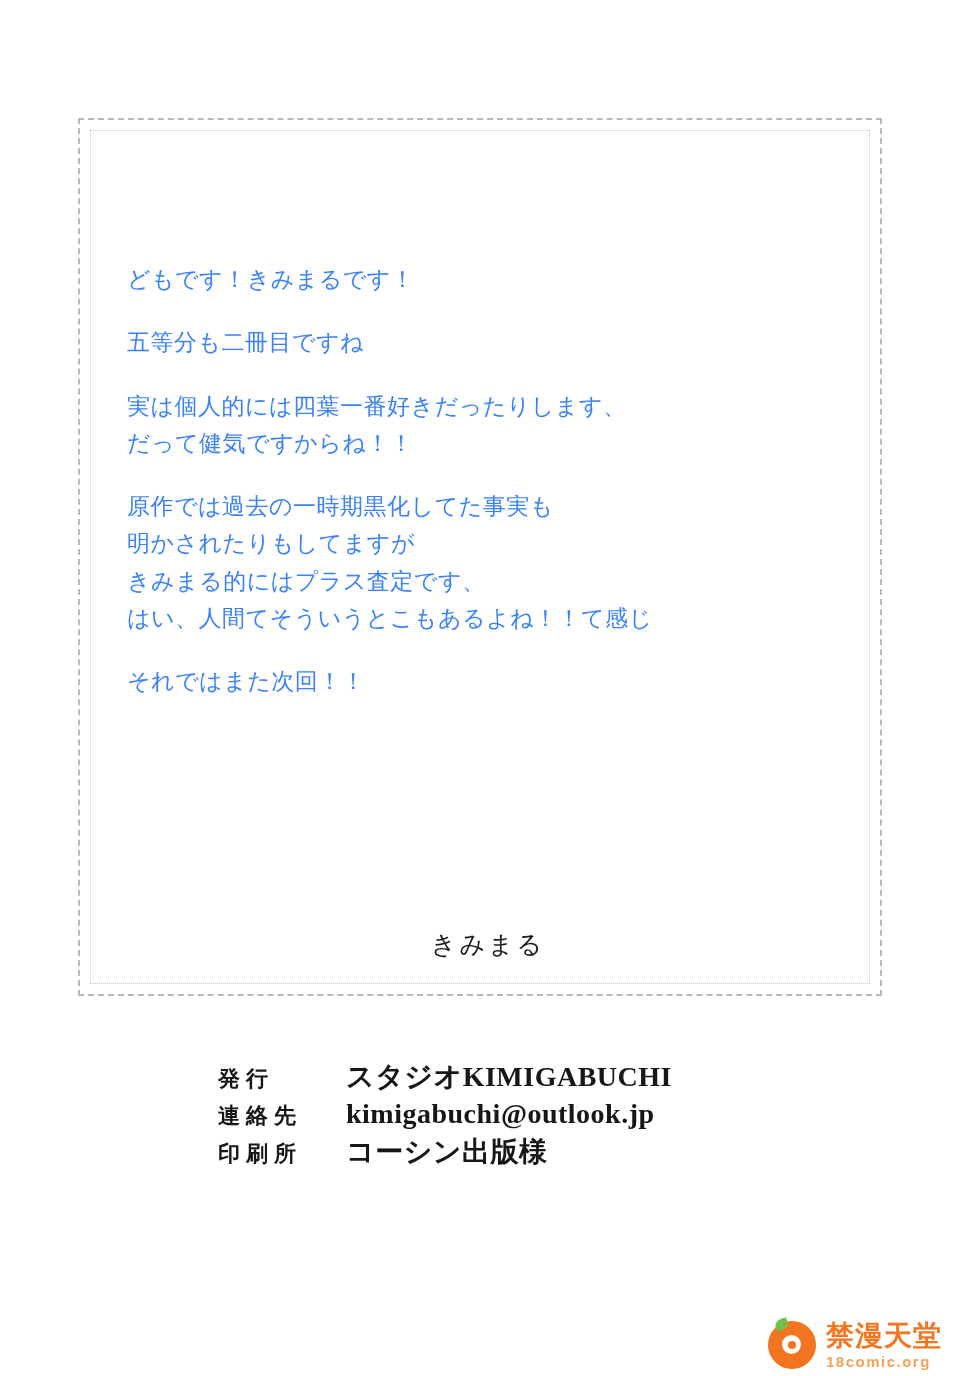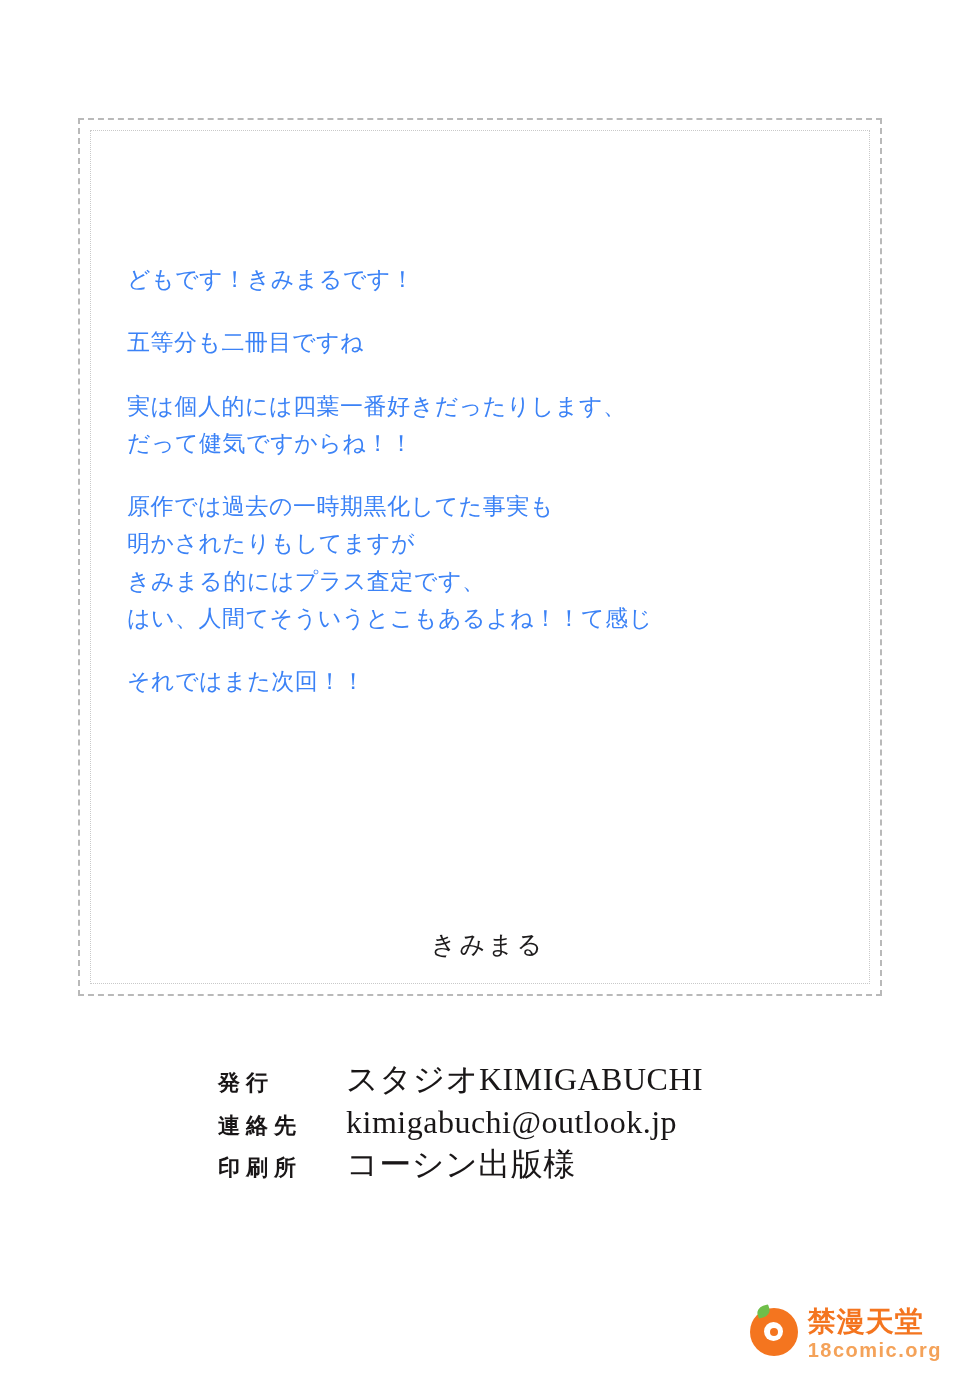--- a/index.html
+++ b/index.html
@@ -77,32 +77,33 @@
     margin-bottom: 2px;
   }
   .colophon-label {
     width: 128px;
     font-size: 22px;
     font-weight: bold;
     letter-spacing: 6px;
     white-space: nowrap;
   }
   .colophon-value {
-    font-size: 32px;
-    font-weight: normal;
+    font-size: 28px;
+    font-weight: bold;
     letter-spacing: 0.5px;
     white-space: nowrap;
   }
 
   
   .watermark {
     position: absolute;
     right: 18px;
-    bottom: 16px;
+    bottom: 7px;
     display: flex;
+    align-items: center;
     gap: 10px;
   }
   .wm-badge {
     width: 48px;
     height: 48px;
     border-radius: 50%;
     background: #f4751f;
     position: relative;
     flex: none;
   }
@@ -141,21 +142,21 @@
   .wm-text { line-height: 1; }
   .wm-title {
     font-family: "Liberation Sans", sans-serif;
     font-size: 28px;
     font-weight: bold;
     color: #f4751f;
     letter-spacing: 1px;
   }
   .wm-sub {
     font-family: "Liberation Sans", sans-serif;
-    font-size: 20px;
+    font-size: 15px;
     font-weight: bold;
     color: #f4a259;
     letter-spacing: 1.5px;
     margin-top: 4px;
   }
 </style>
 </head>
 <body>
 
 <div class="afterword-frame">

